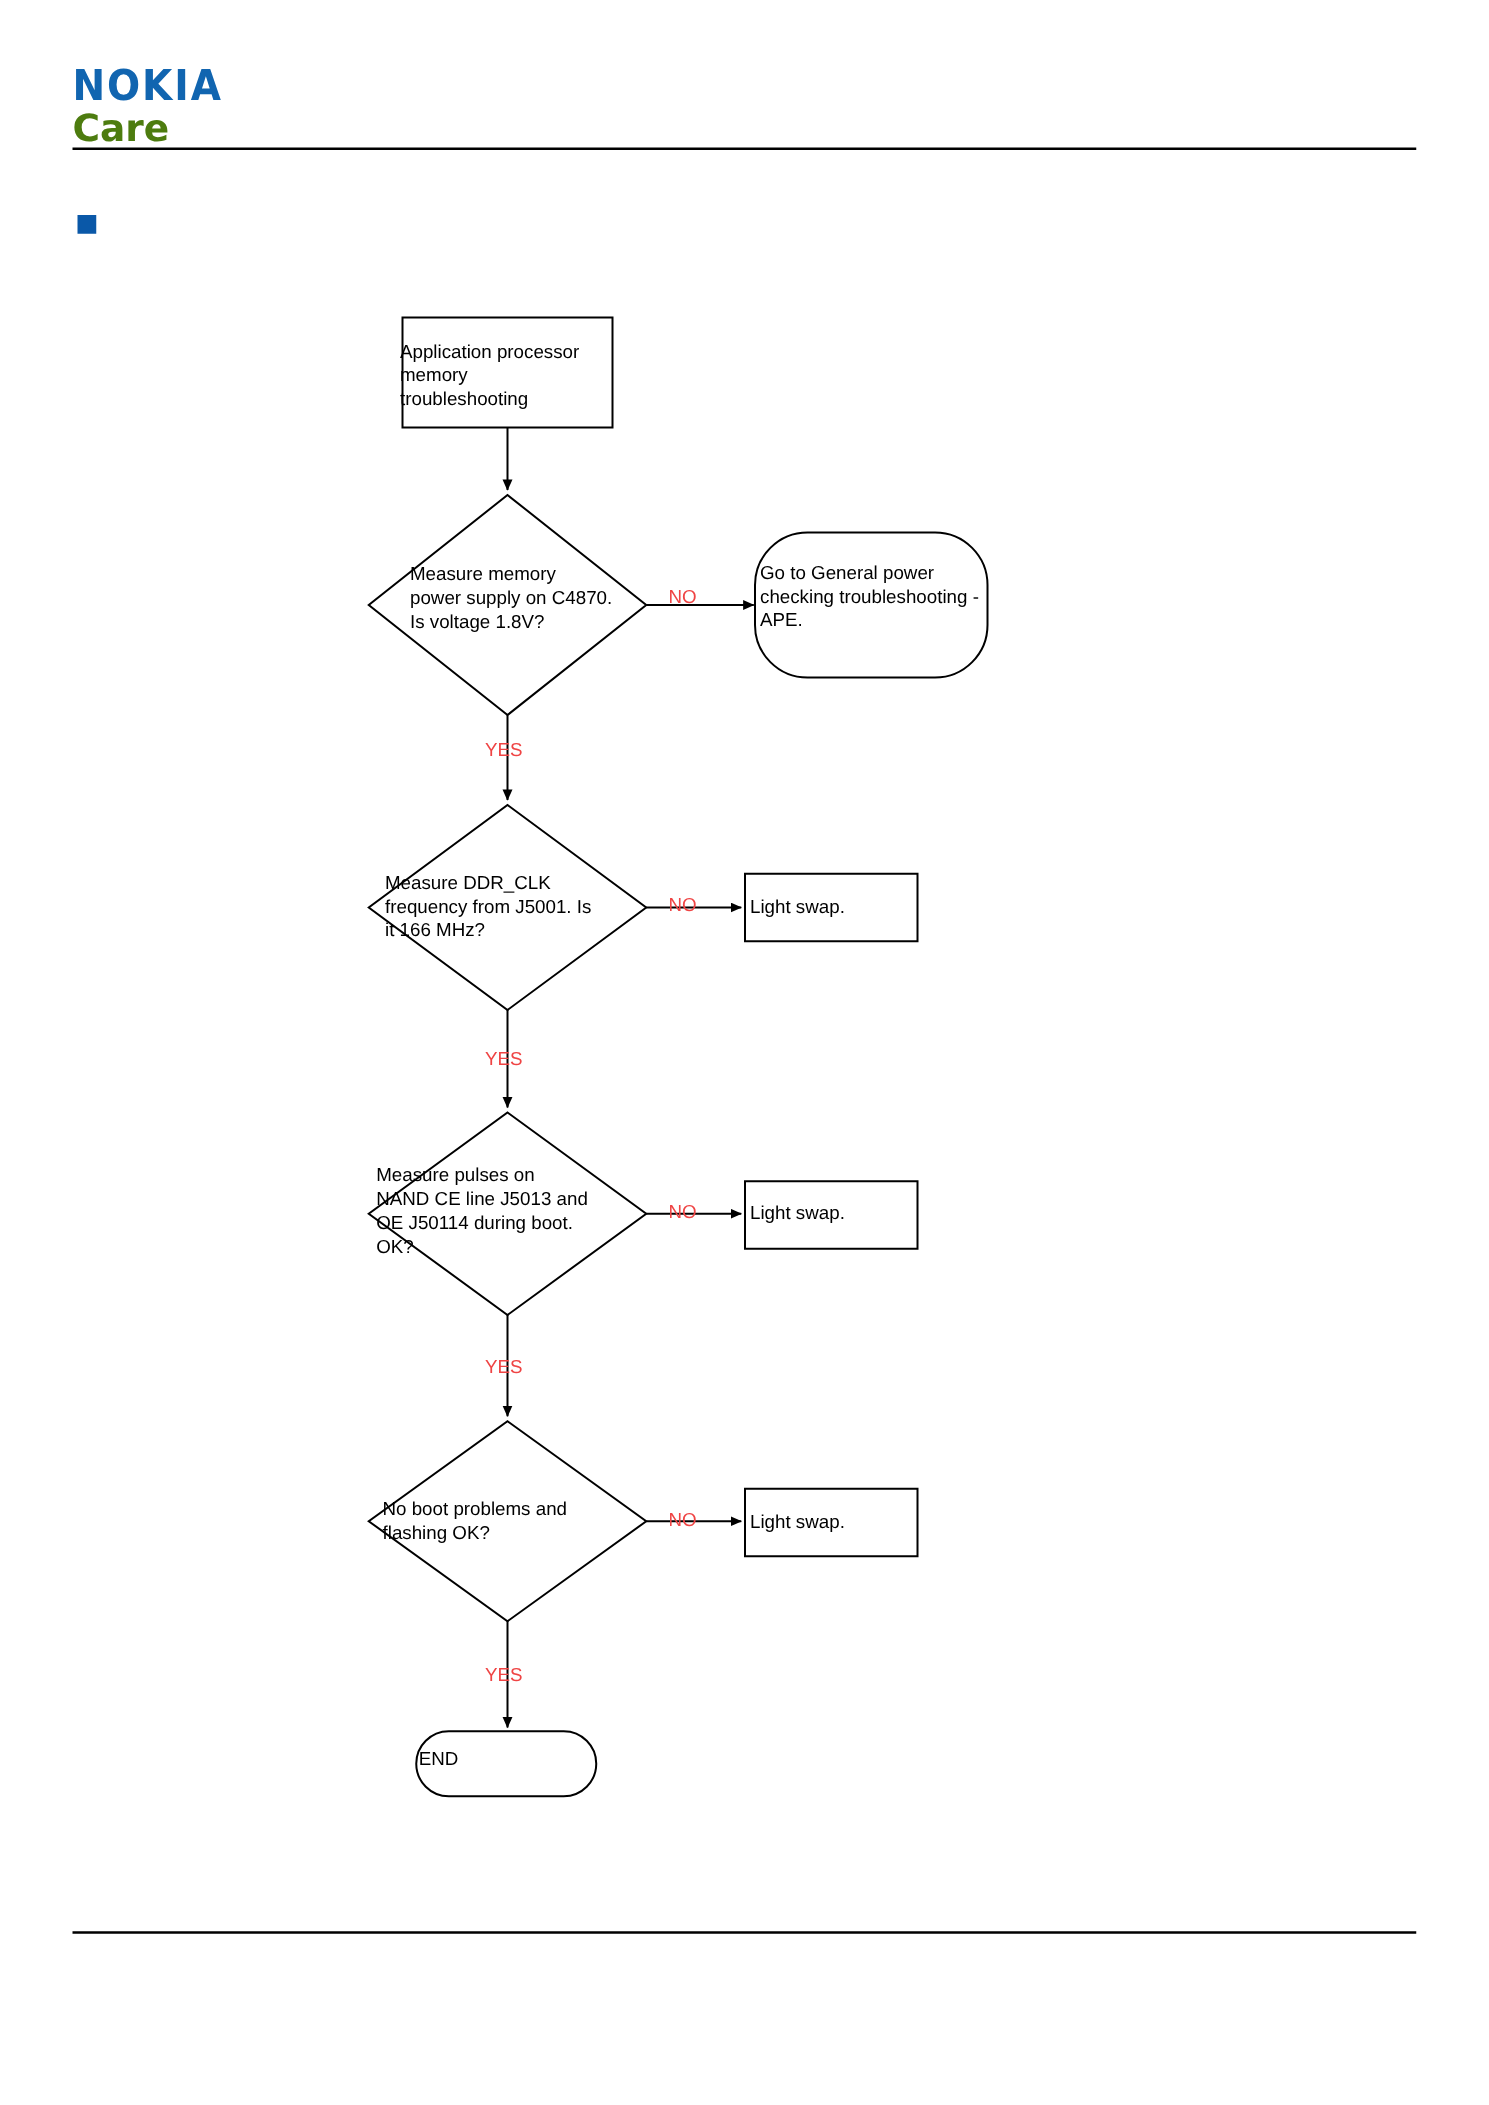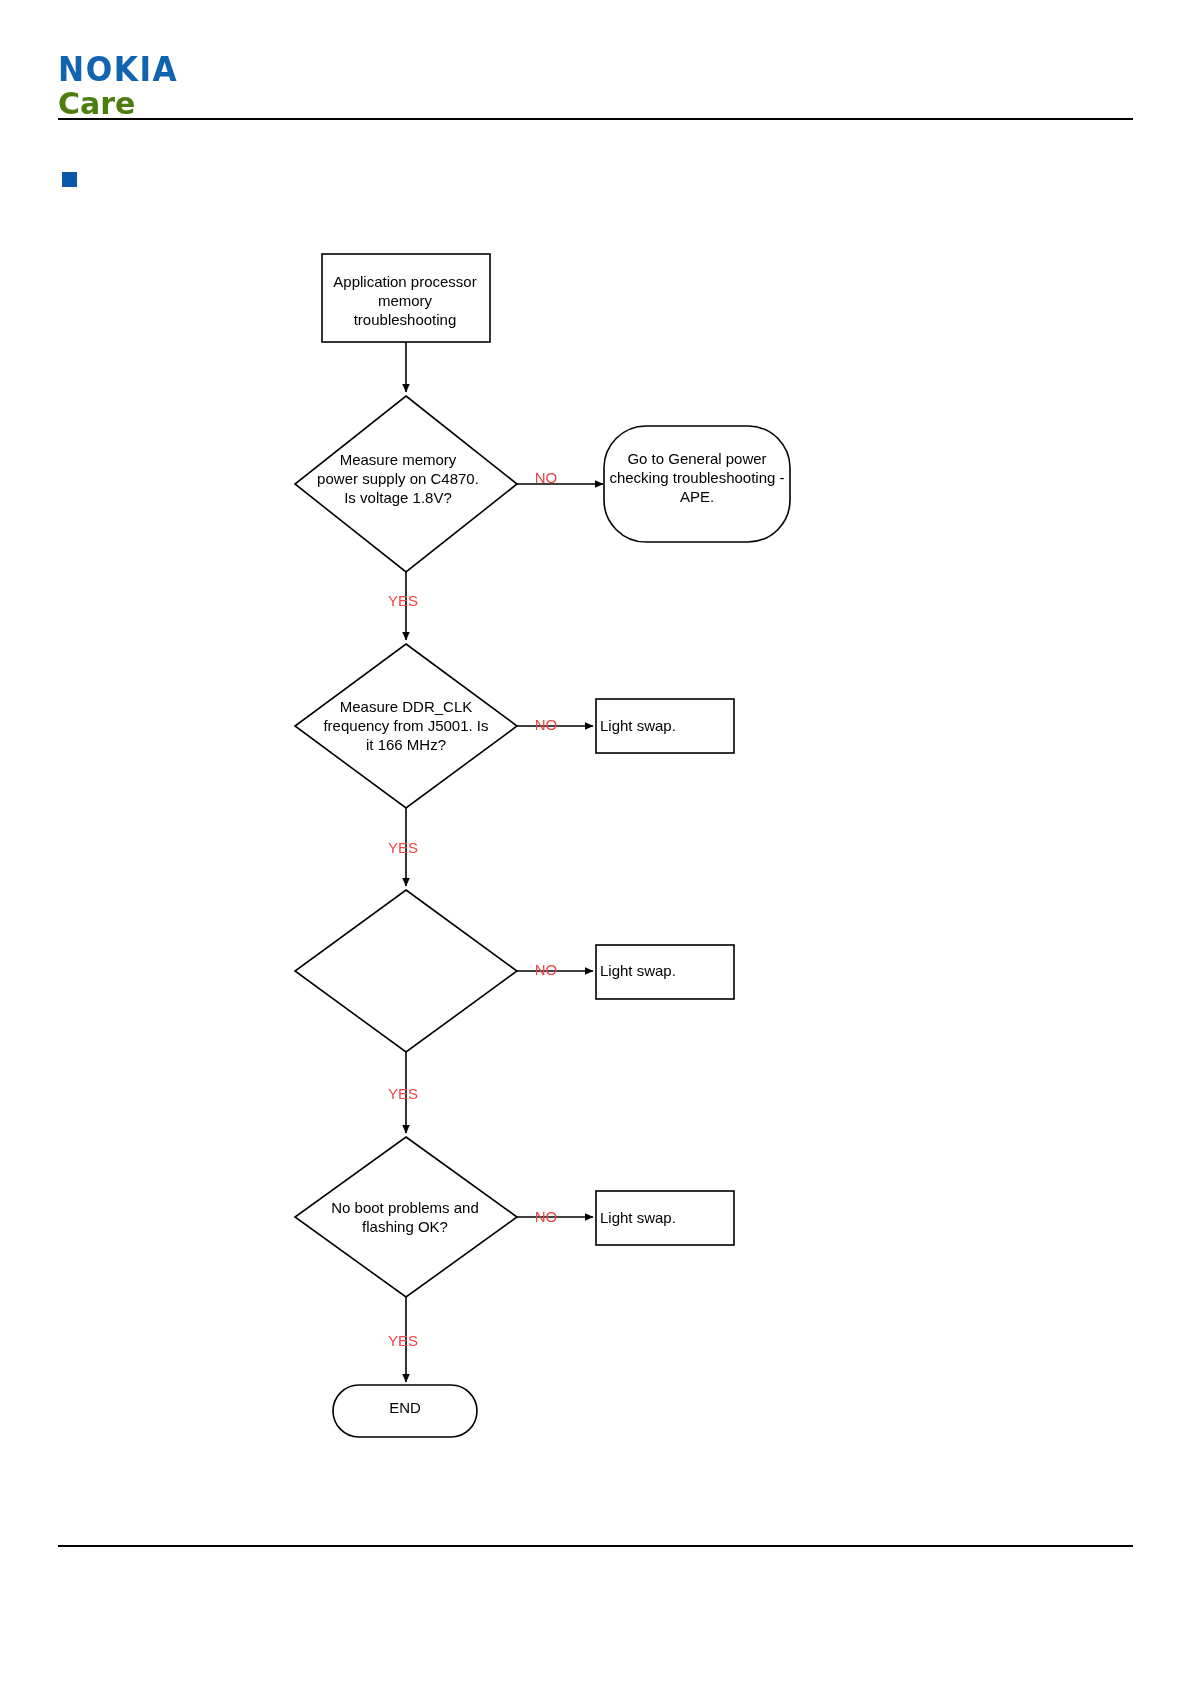--- a/index.html
+++ b/index.html
@@ -84,40 +84,40 @@
     left: 0;
     top: 0;
     width: 1191px;
     height: 1684px;
   }
   .flow svg { display: block; }
 
   
   .node-text {
     position: absolute;
-    text-align: center;
+    text-align: left;
     font-family: "Liberation Sans", sans-serif;
     font-size: 15px;
     line-height: 19px;
     color: #000000;
     white-space: pre-line;
     pointer-events: none;
   }
   .edge-label {
     position: absolute;
     font-family: "Liberation Sans", sans-serif;
     font-size: 15px;
     line-height: 17px;
     color: #ef4444;
     text-align: center;
   }
 
   
   #n-start-text   { left: 320px; top: 272px;  width: 170px; }
-  #n-d1-text      { left: 302px; top: 450px;  width: 192px; }
+  #n-d1-text      { left: 328px; top: 450px;  width: 192px; }
   #n-goto-text    { left: 608px; top: 449px;  width: 178px; }
   #n-d2-text      { left: 308px; top: 697px;  width: 196px; }
   #n-ls1-text     { left: 600px; top: 716px;  width: 130px; text-align: left; }
   #n-d3-text      { left: 301px; top: 931px;  width: 208px; }
   #n-ls2-text     { left: 600px; top: 961px;  width: 130px; text-align: left; }
   #n-d4-text      { left: 306px; top: 1198px; width: 198px; }
   #n-ls3-text     { left: 600px; top: 1208px; width: 130px; text-align: left; }
   #n-end-text     { left: 335px; top: 1398px; width: 140px; }
 
   #e-no1  { left: 525px; top: 469px;  width: 42px; }
@@ -201,20 +201,24 @@
   <div id="n-goto-text" class="node-text">Go to General power
 checking troubleshooting -
 APE.</div>
 
   <div id="n-d2-text" class="node-text">Measure DDR_CLK
 frequency from J5001. Is
 it 166 MHz?</div>
 
   <div id="n-ls1-text" class="node-text">Light swap.</div>
 
+  <div id="n-d3-text" class="node-text">Measure pulses on
+NAND CE line J5013 and
+OE J50114 during boot.
+OK?</div>
 
   <div id="n-ls2-text" class="node-text">Light swap.</div>
 
   <div id="n-d4-text" class="node-text">No boot problems and
 flashing OK?</div>
 
   <div id="n-ls3-text" class="node-text">Light swap.</div>
 
   <div id="n-end-text" class="node-text">END</div>
 

